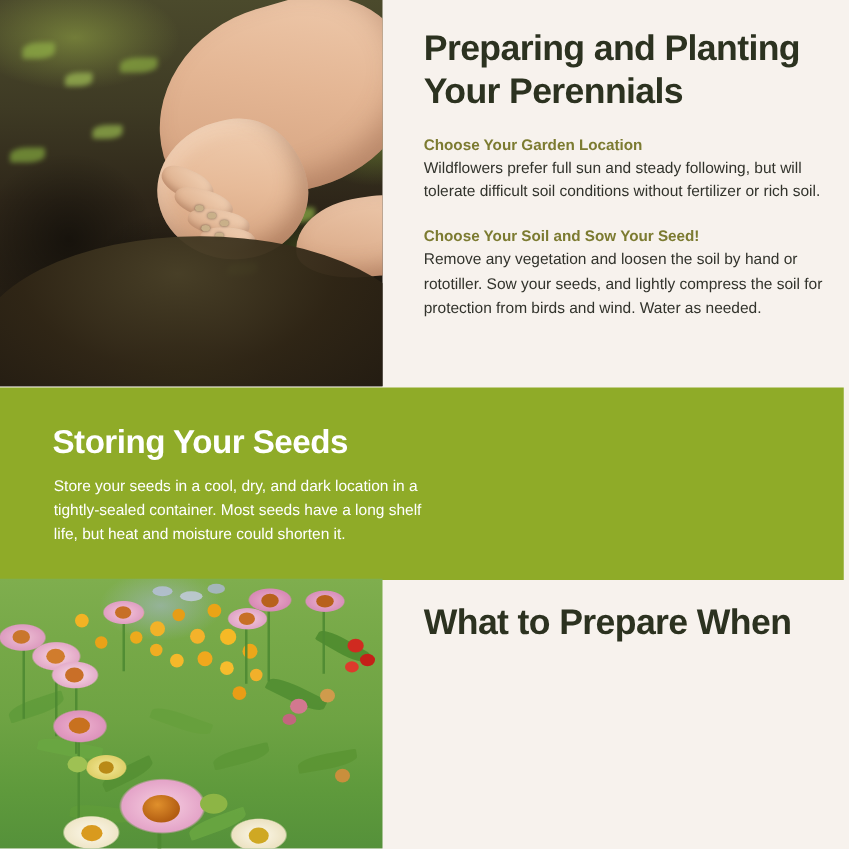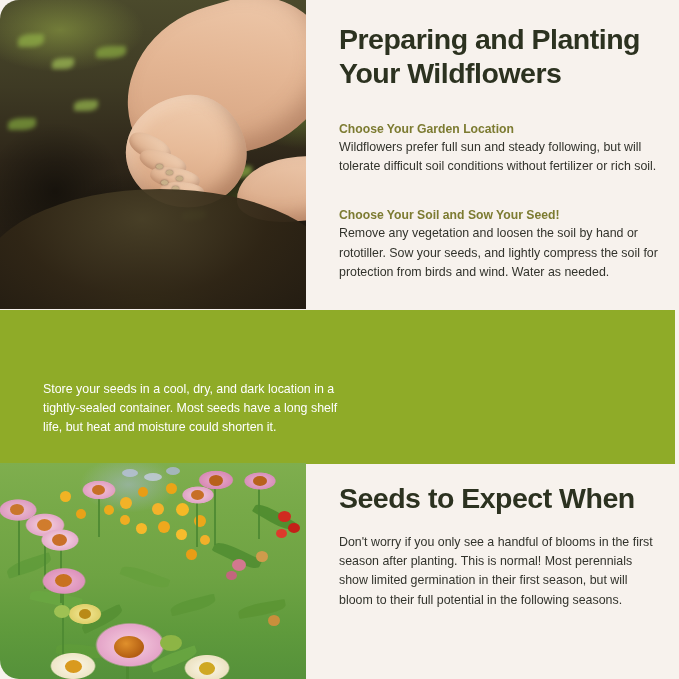--- a/index.html
+++ b/index.html
@@ -12,21 +12,20 @@
     background: #f7f2ed;
     font-family: "Liberation Sans", sans-serif;
     overflow: hidden;
   }
   #page {
     position: relative;
     width: 679px;
     height: 679px;
     background: #f7f2ed;
     overflow: hidden;
-    border-radius: 19px;
   }
 
   
   .photo {
     position: absolute;
     overflow: hidden;
   }
 
   
   #photo-soil {
@@ -178,21 +177,21 @@
     font-weight: bold;
     margin: 0;
     line-height: 18px;
   }
   .body {
     color: #32332c;
     font-size: 12.4px;
     line-height: 19.2px;
     margin: 0;
   }
-  .blk { margin-top: 30px; }
+  .blk { margin-top: 17px; }
 
   
   #article-bottom {
     position: absolute;
     left: 339px; top: 481px; width: 322px;
   }
   #article-bottom .body { margin-top: 18px; }
 </style>
 </head>
 <body>
@@ -226,38 +225,39 @@
     <div class="seed" style="left:176px; top:176px;"></div>
     <div class="seed" style="left:161px; top:180px;"></div>
     <div class="seed" style="left:172px; top:186px;"></div>
 
     <div class="mound"></div>
   </div>
 
   <div id="article-top">
     <h1 class="hl">
       <span>Preparing and Planting</span><br>
-      <span>Your Wildflowers</span>
+      <span>Your Perennials</span>
     </h1>
 
     <div class="blk" style="margin-top:17px;">
     </div>
 
     <div class="blk">
       <p class="sub">Choose Your Garden Location</p>
       <p class="body">Wildflowers prefer full sun and steady following, but will tolerate difficult soil conditions without fertilizer or rich soil.</p>
     </div>
 
     <div class="blk">
       <p class="sub">Choose Your Soil and Sow Your Seed!</p>
       <p class="body">Remove any vegetation and loosen the soil by hand or rototiller. Sow your seeds, and lightly compress the soil for protection from birds and wind. Water as needed.</p>
     </div>
   </div>
 
   <div id="green-band">
+    <div class="band-title">Storing Your Seeds</div>
     <div class="band-body">Store your seeds in a cool, dry, and dark location in a tightly-sealed container. Most seeds have a long shelf life, but heat and moisture could shorten it.</div>
 
   </div>
 
   <div class="photo" id="photo-flowers">
 
     <div class="leafblade" style="left:6px;   top:96px;  width:46px; height:13px; background:#5f9b3a; transform:rotate(-18deg);"></div>
     <div class="leafblade" style="left:30px;  top:130px; width:52px; height:12px; background:#6aa742; transform:rotate(12deg);"></div>
     <div class="leafblade" style="left:80px;  top:150px; width:44px; height:12px; background:#558f33; transform:rotate(-26deg);"></div>
     <div class="leafblade" style="left:120px; top:108px; width:50px; height:12px; background:#66a03c; transform:rotate(20deg);"></div>
@@ -363,18 +363,17 @@
     <div class="dot" style="left:160px; top:172px; width:22px; height:16px; background:#8db545;"></div>
     <div class="dot" style="left:54px;  top:142px; width:16px; height:13px; background:#9ec153;"></div>
     <div class="dot" style="left:232px; top:96px;  width:14px; height:12px; background:#d2788f;"></div>
     <div class="dot" style="left:226px; top:108px; width:11px; height:9px;  background:#c2667e;"></div>
     <div class="dot" style="left:256px; top:88px;  width:12px; height:11px; background:#cf9b4c;"></div>
     <div class="dot" style="left:268px; top:152px; width:12px; height:11px; background:#c98f3c;"></div>
   </div>
 
   <div id="article-bottom">
     <h2 class="hl">
-      <span>Seeds to Expect When</span><br>
+      <span>What to Prepare When</span><br>
     </h2>
-    <p class="body">Don't worry if you only see a handful of blooms in the first season after planting. This is normal! Most perennials show limited germination in their first season, but will bloom to their full potential in the following seasons.</p>
   </div>
 
 </div>
 
 </body></html>

